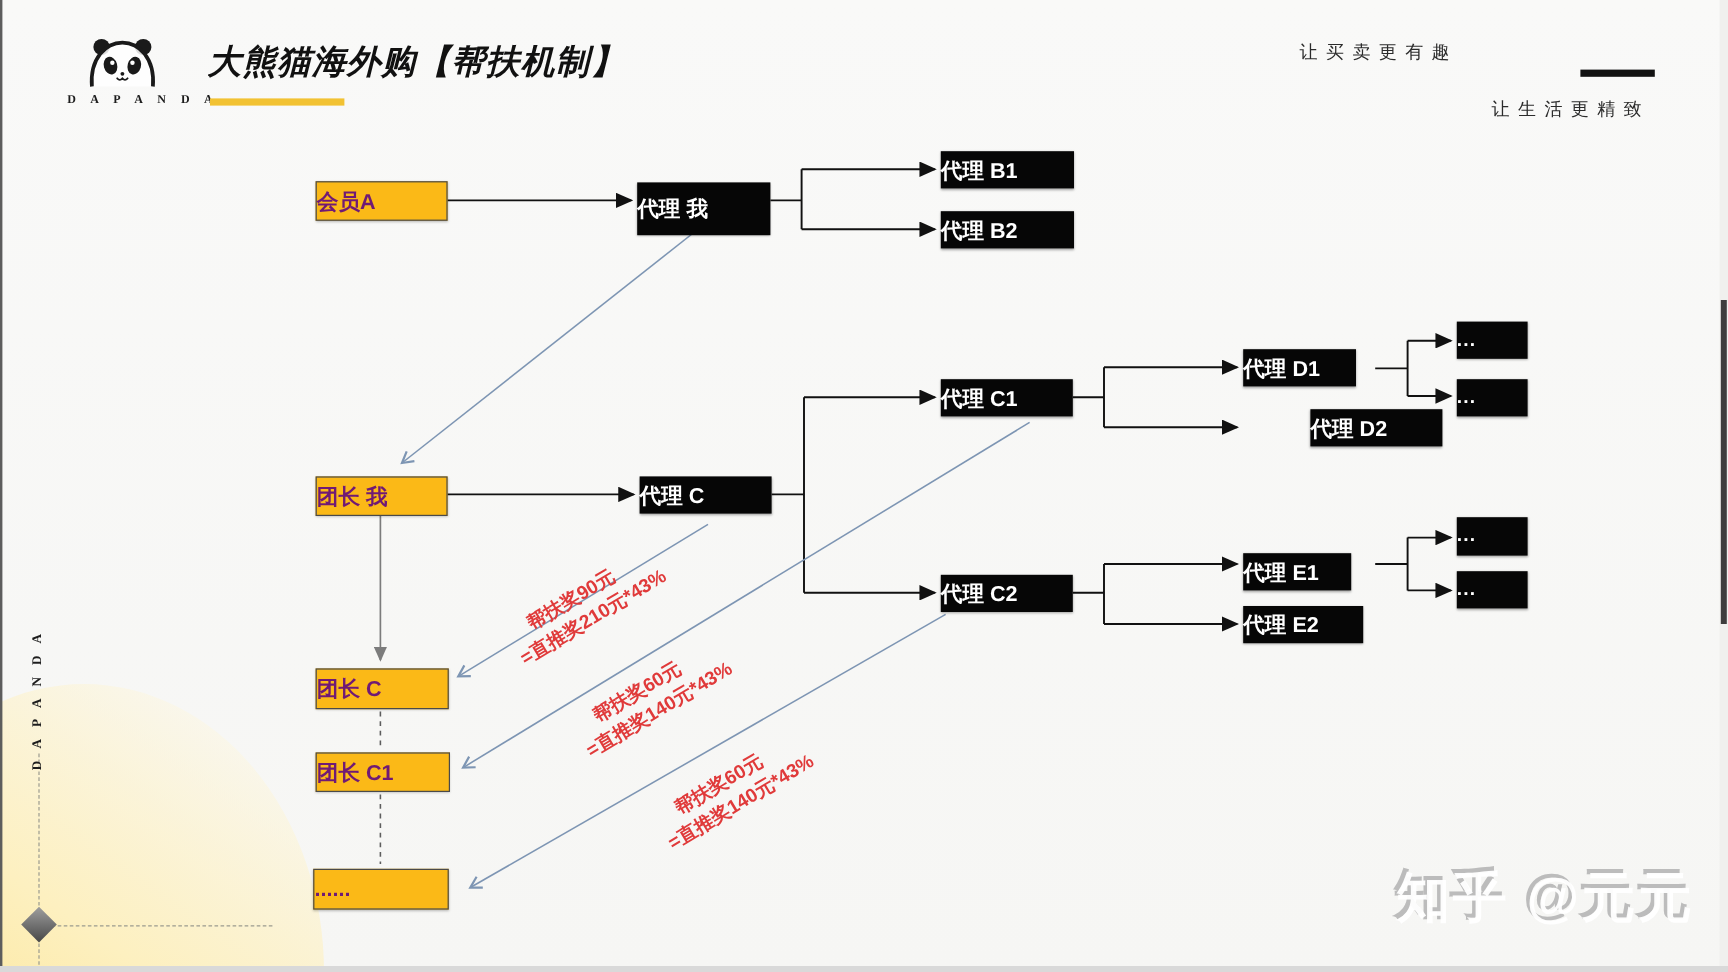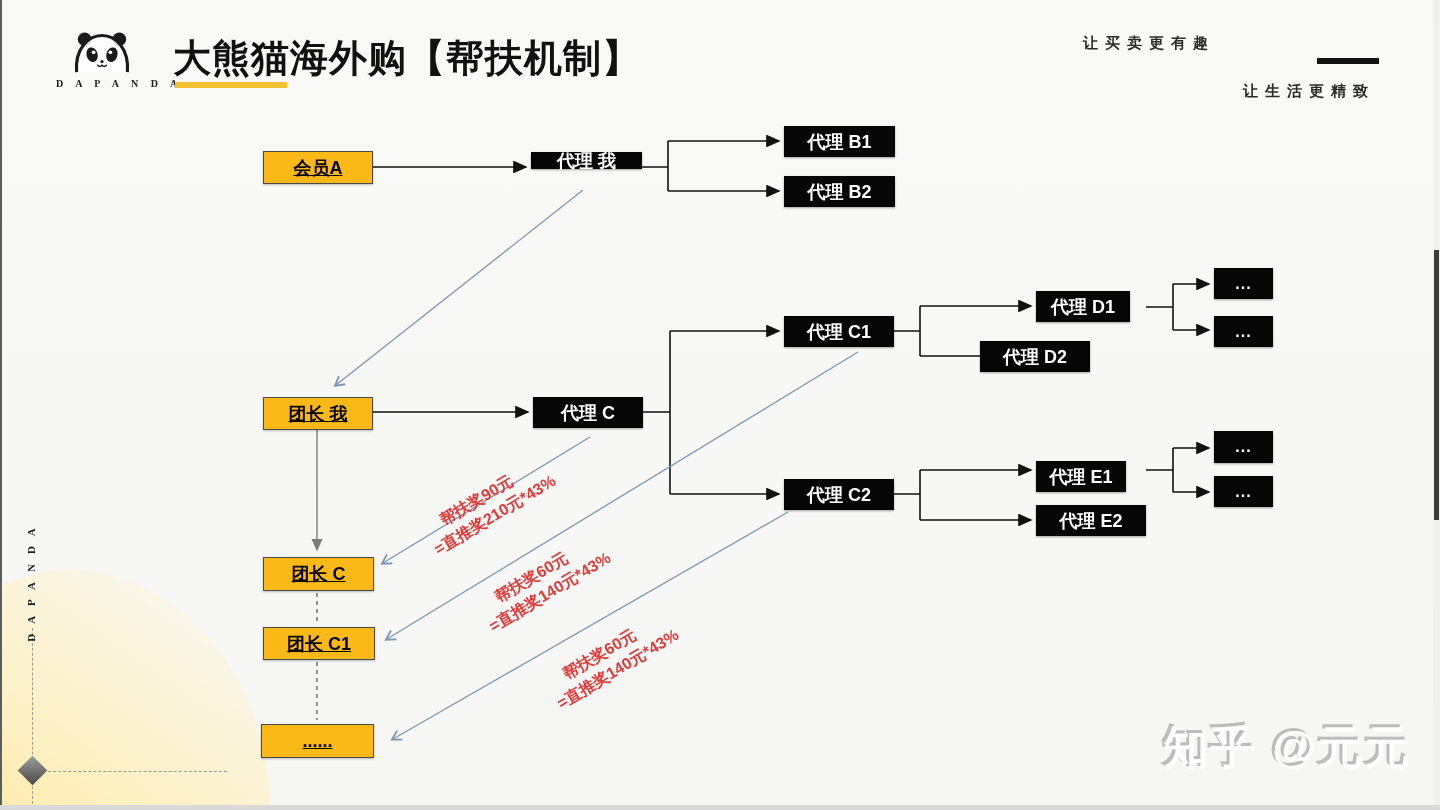--- a/index.html
+++ b/index.html
@@ -13,33 +13,33 @@
   .edge-bottom{ position:absolute; left:0; bottom:0; width:1440px; height:5px; background:#d9d9d9; z-index:60; }
   .scroll-track{ position:absolute; right:0; top:0; width:7px; height:810px; background:#f0f0ee; z-index:58; }
   .scroll-thumb{ position:absolute; right:1px; top:250px; width:5px; height:270px; background:#3d3d3d; z-index:59; }
 
   
   .logo-wrap { position:absolute; left:56px; top:28px; width:92px; text-align:center; }
   .logo-wrap svg { display:block; margin:0 auto; }
   .logo-text { margin-top:4px; font-family:"Liberation Serif",serif; font-weight:bold;
                font-size:10px; letter-spacing:5px; color:#1c1c1c; white-space:nowrap; }
   .page-title { position:absolute; left:173px; top:33px; font-family:"Liberation Serif",serif;
-                font-weight:bold; font-size:38px; color:#111; letter-spacing:1px; white-space:nowrap; }
+                font-weight:bold; font-size:28px; color:#111; letter-spacing:1px; white-space:nowrap;font-style:italic; }
   .title-underline { position:absolute; left:175px; top:82px; width:112px; height:6px; background:#F2C233; }
-  .slogan { position:absolute; top:34px; font-size:15px; font-weight:700; color:#2b2b2b;
+  .slogan { position:absolute; top:34px; font-size:15px; font-weight:400; color:#2b2b2b;
             letter-spacing:7px; white-space:nowrap; }
   .slogan-left  { left:1083px; }
   .slogan-right { left:1243px;margin-top:48px; }
   .slogan-underline { position:absolute; left:1317px; top:58px; width:62px; height:6px; background:#121212; }
 
   
-  .node { position:absolute; display:flex; align-items:center; justify-content:center;
+  .node { position:absolute; display:flex; align-items:center; 
           font-weight:bold; font-size:18px; z-index:10; white-space:nowrap; }
-  .node.yellow { background:#FBB917; border:1.5px solid #4a4a4a; color:#000000;
-                 box-shadow:0 1px 2px rgba(0,0,0,0.25);text-decoration:underline; }
+  .node.yellow { background:#FBB917; border:1.5px solid #4a4a4a; color:#701a75;
+                 box-shadow:0 1px 2px rgba(0,0,0,0.25); }
   .node.black  { background:#060606; color:#ffffff; box-shadow:0 1px 2px rgba(0,0,0,0.35); }
   .node.small  { font-size:16px; letter-spacing:1px; }
 
   .connectors { position:absolute; left:0; top:0; z-index:5; pointer-events:none; }
 
   
   .annotation { position:absolute; color:#E03A3A; font-weight:bold; font-size:16px;
                 line-height:1.35; transform:rotate(-31deg); white-space:nowrap; z-index:12; }
   .annotation .l1 { margin-left:20px; }
 
@@ -144,21 +144,21 @@
       <line x1="583" y1="190" x2="336" y2="385" marker-end="url(#mBlue)"></line>
       <line x1="590" y1="437" x2="383" y2="563" marker-end="url(#mBlue)"></line>
       <line x1="858" y1="352" x2="387" y2="639" marker-end="url(#mBlue)"></line>
       <line x1="788" y1="512" x2="393" y2="739" marker-end="url(#mBlue)"></line>
     </g>
   </svg>
 
   <div class="node yellow" style="left:263px;top:151px;width:108px;height:31px">
       <span>会员A</span>
     </div>
-  <div class="node black" style="left:531px;top:152px;width:111px;height:17px">
+  <div class="node black" style="left:531px;top:152px;width:111px;height:44px">
       <span>代理 我</span>
     </div>
   <div class="node black" style="left:784px;top:126px;width:111px;height:31px">
       <span>代理 B1</span>
     </div>
   <div class="node black" style="left:784px;top:176px;width:111px;height:31px">
       <span>代理 B2</span>
     </div>
   <div class="node yellow" style="left:263px;top:397px;width:108px;height:31px">
       <span>团长 我</span>
@@ -168,27 +168,27 @@
     </div>
   <div class="node black" style="left:784px;top:316px;width:110px;height:31px">
       <span>代理 C1</span>
     </div>
   <div class="node black" style="left:784px;top:479px;width:110px;height:31px">
       <span>代理 C2</span>
     </div>
   <div class="node black" style="left:1036px;top:291px;width:94px;height:31px">
       <span>代理 D1</span>
     </div>
-  <div class="node black" style="left:980px;top:341px;width:110px;height:31px">
+  <div class="node black" style="left:1092px;top:341px;width:110px;height:31px">
       <span>代理 D2</span>
     </div>
   <div class="node black" style="left:1036px;top:461px;width:90px;height:31px">
       <span>代理 E1</span>
     </div>
-  <div class="node black" style="left:1036px;top:505px;width:110px;height:31px">
+  <div class="node black" style="left:1036px;top:505px;width:100px;height:31px">
       <span>代理 E2</span>
     </div>
   <div class="node black small" style="left:1214px;top:268px;width:59px;height:31px">
       <span>...</span>
     </div>
   <div class="node black small" style="left:1214px;top:316px;width:59px;height:31px">
       <span>...</span>
     </div>
   <div class="node black small" style="left:1214px;top:431px;width:59px;height:32px">
       <span>...</span>

